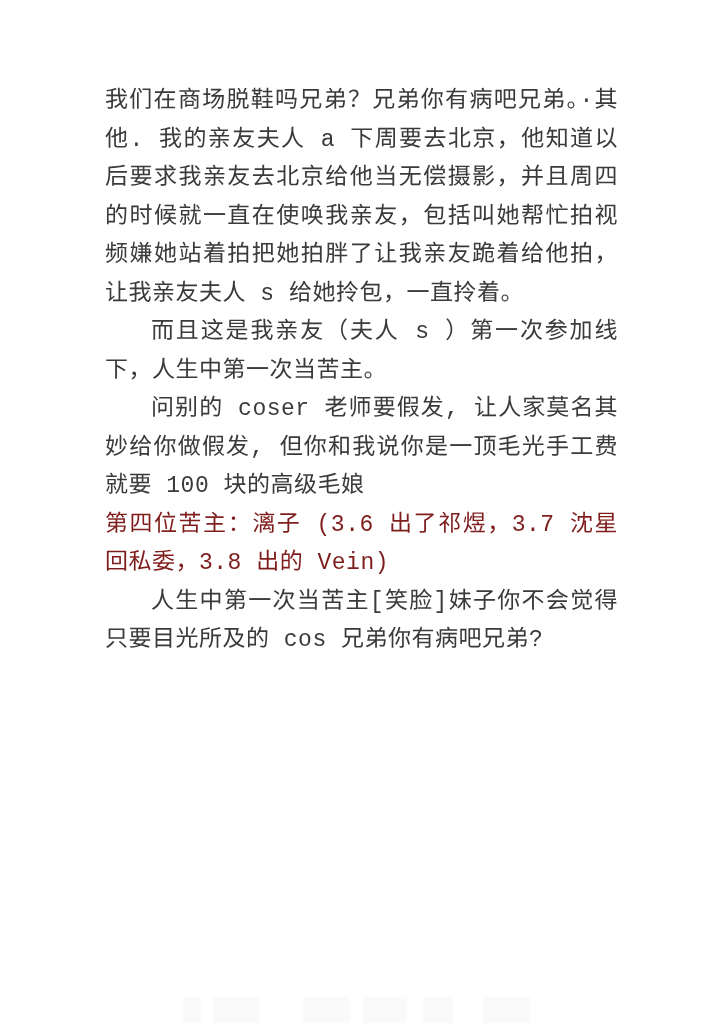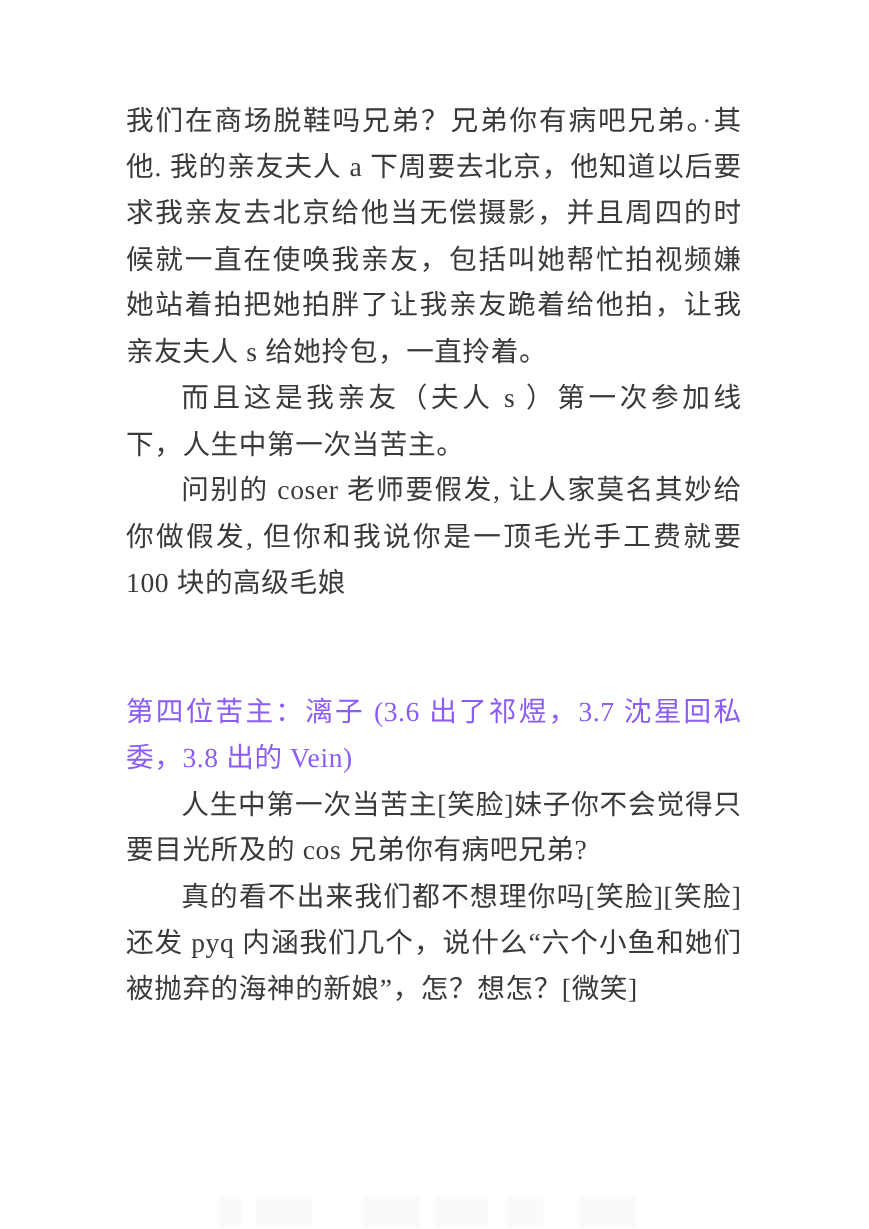--- a/index.html
+++ b/index.html
@@ -22,27 +22,27 @@
     width: 513px;
     font-size: 23px;
     line-height: 38.5px;
     color: #3a3a3a;
     text-align: justify;
     letter-spacing: 0.5px;
   }
   .content p {
     margin: 0;
     padding: 0;
+    font-family: Liberation Mono, monospace;
   }
   .content p.indent {
     text-indent: 2em;
   }
   .content p.heading {
-    color: #8b5cf6;
-    margin-top: 69px;
+    color: #7f1d1d;
     text-indent: 0;
   }
   
   .ghost-row {
     position: absolute;
     top: 997px;
     left: 0;
     width: 724px;
     height: 27px;
     pointer-events: none;
@@ -64,21 +64,20 @@
 <body>
 
 <div class="page">
 
   <div class="content">
     <p class="body">我们在商场脱鞋吗兄弟？兄弟你有病吧兄弟。·其他. 我的亲友夫人 a 下周要去北京，他知道以后要求我亲友去北京给他当无偿摄影，并且周四的时候就一直在使唤我亲友，包括叫她帮忙拍视频嫌她站着拍把她拍胖了让我亲友跪着给他拍，让我亲友夫人 s 给她拎包，一直拎着。</p>
     <p class="body indent">而且这是我亲友（夫人 s ）第一次参加线下，人生中第一次当苦主。</p>
     <p class="body indent">问别的 coser 老师要假发, 让人家莫名其妙给你做假发, 但你和我说你是一顶毛光手工费就要 100 块的高级毛娘</p>
     <p class="heading">第四位苦主：漓子 (3.6 出了祁煜，3.7 沈星回私委，3.8 出的 Vein)</p>
     <p class="body indent">人生中第一次当苦主[笑脸]妹子你不会觉得只要目光所及的 cos 兄弟你有病吧兄弟?</p>
-    <p class="body indent">真的看不出来我们都不想理你吗[笑脸][笑脸]还发 pyq 内涵我们几个，说什么“六个小鱼和她们被抛弃的海神的新娘”，怎？想怎？[微笑]</p>
   </div>
 
   <div class="ghost-row">
     <div class="ghost-block g1"></div>
     <div class="ghost-block g2"></div>
     <div class="ghost-block g3"></div>
     <div class="ghost-block g4"></div>
     <div class="ghost-block g5"></div>
     <div class="ghost-block g6"></div>
   </div>

